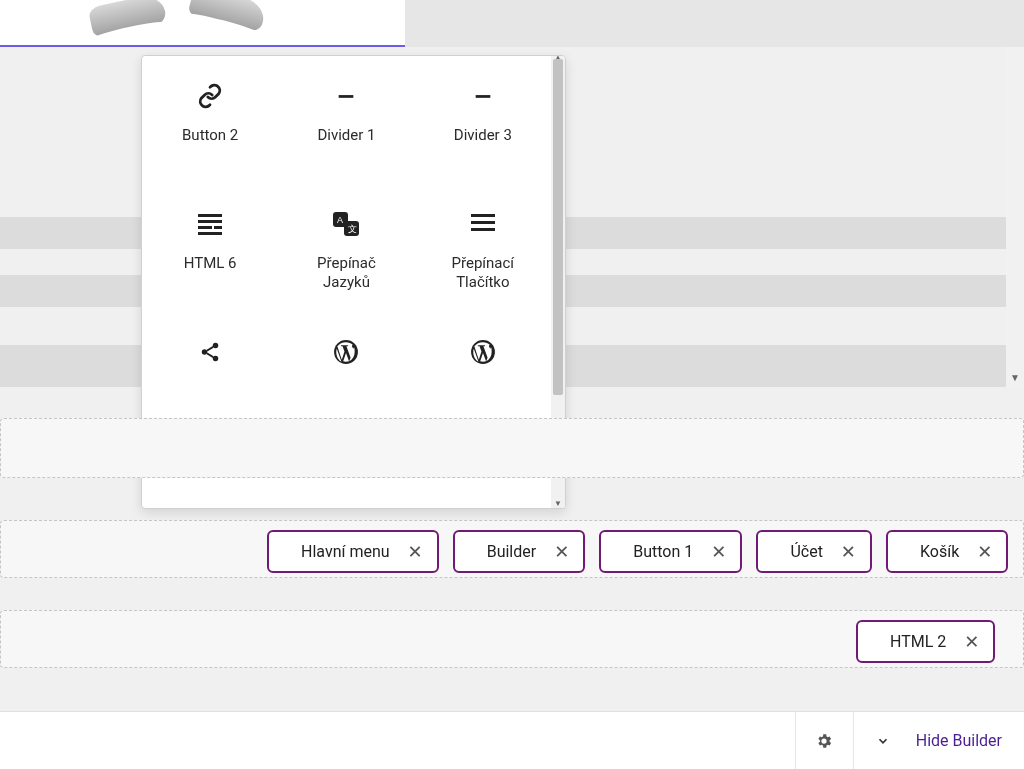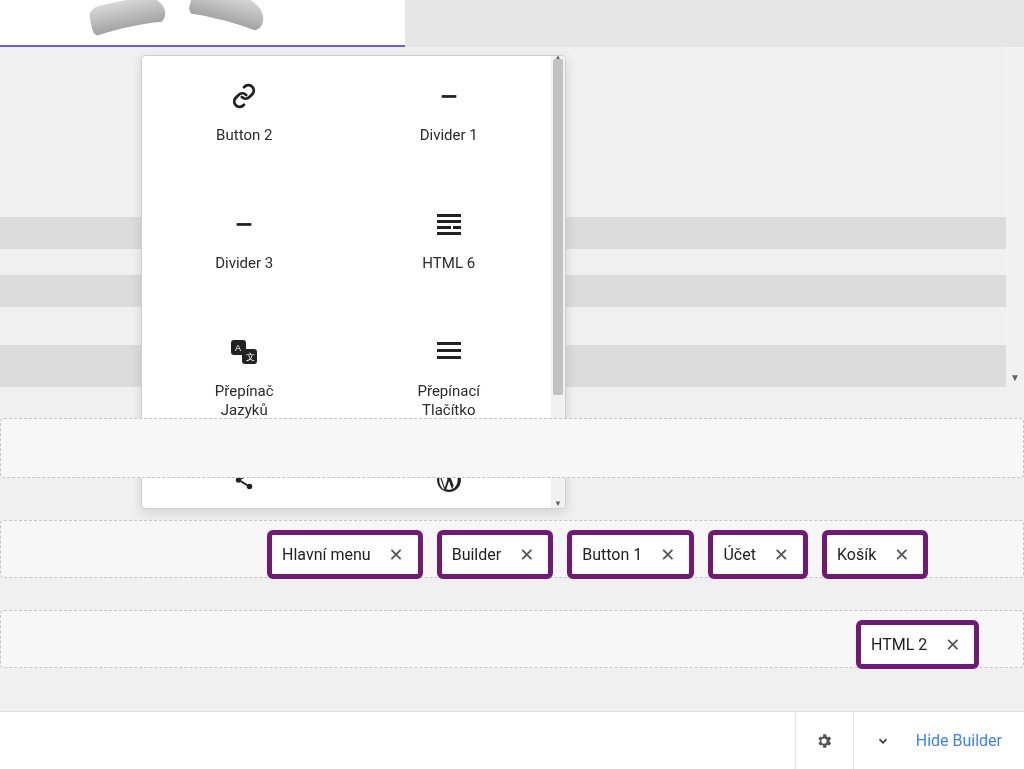--- a/index.html
+++ b/index.html
@@ -23,45 +23,45 @@
     background: #ffffff; border: 1px solid #d0d0d0; border-radius: 4px;
     box-shadow: 0 4px 12px rgba(0,0,0,.12);
     overflow: hidden;
   }
   .picker-scroll { position:absolute; right:0; top:0; width:14px; height:100%; background:#f1f1f1; }
   .picker-scroll .thumb { position:absolute; left:2px; top:3px; width:10px; height:336px; background:#c2c2c2; border-radius:2px; }
   .picker-scroll .arrow { position:absolute; left:3px; width:8px; height:8px; color:#666; font-size:8px; line-height:8px; text-align:center; }
   .picker-scroll .arrow.up { top:-2px; }
   .picker-scroll .arrow.dn { bottom:0; }
 
-  .picker-grid { position:absolute; left:0; top:0; right:14px; bottom:0; display:grid; grid-template-columns: repeat(2,1fr); grid-auto-rows: 128px; padding: 18px 0 0 0; }
+  .picker-grid { position:absolute; left:0; top:0; right:14px; bottom:0; display:grid; grid-template-columns: repeat(3,1fr); grid-auto-rows: 128px; padding: 18px 0 0 0; }
   .cell { display:flex; flex-direction:column; align-items:center; justify-content:flex-start; gap:18px; color:#2b2b2b; font-size:15px; text-align:center; padding-top:10px; cursor:pointer; }
   .cell .ico { width:28px; height:24px; display:flex; align-items:center; justify-content:center; font-size:24px; color:#222; }
   .cell .lbl { line-height:1.25; white-space:pre-line; }
 
   
   .right-scroll { position:absolute; right:0; top:47px; width:18px; height:340px; background:#f1f1f1; }
   .right-scroll .arrow { position:absolute; left:4px; bottom:4px; font-size:10px; color:#666; }
 
   
   .slot-row { position:absolute; left:0; width:1024px; border:1px dashed #c5c5c5; background:#f7f7f7; border-radius:4px; }
   .slot-row.row1 { top:418px; height:60px; }
   .slot-row.row2 { top:520px; height:58px; }
   .slot-row.row3 { top:610px; height:58px; }
 
   .chips { position:absolute; display:flex; gap:14px; }
-  .chip { display:flex; align-items:center; gap:18px; background:#fff; border:5px solid #701a75; border-radius:6px; padding:10px 14px 10px 10px; font-size:16px; color:#222; cursor:grab; }
+  .chip { display:flex; align-items:center; gap:18px; background:#fff; border:2px solid #701a75; border-radius:6px; padding:10px 14px 10px 32px; font-size:16px; color:#222; cursor:grab; }
   .chip .x { color:#555; font-size:18px; line-height:1; cursor:pointer; }
 
   .row2 .chips { left:266px; top:9px; }
   .row3 .chips { left:855px; top:9px; }
 
   
   .bottom-bar { position:absolute; left:0; bottom:0; width:1024px; height:58px; background:#fff; border-top:1px solid #e1e1e1; display:flex; justify-content:flex-end; align-items:stretch; }
-  .bottom-bar .cell-btn { display:flex; align-items:center; gap:26px; padding:0 22px; border-left:1px solid #e6e6e6; color:#3b82f6; font-size:16px; cursor:pointer; }
+  .bottom-bar .cell-btn { display:flex; align-items:center; gap:26px; padding:0 22px; border-left:1px solid #e6e6e6; color:#4c1d95; font-size:16px; cursor:pointer; }
   .bottom-bar .gear { width:58px; justify-content:center; }
 
   
   svg { display:block; }
 </style>
 </head>
 <body>
 
 <div class="preview-strip">
   <div class="preview-left">

